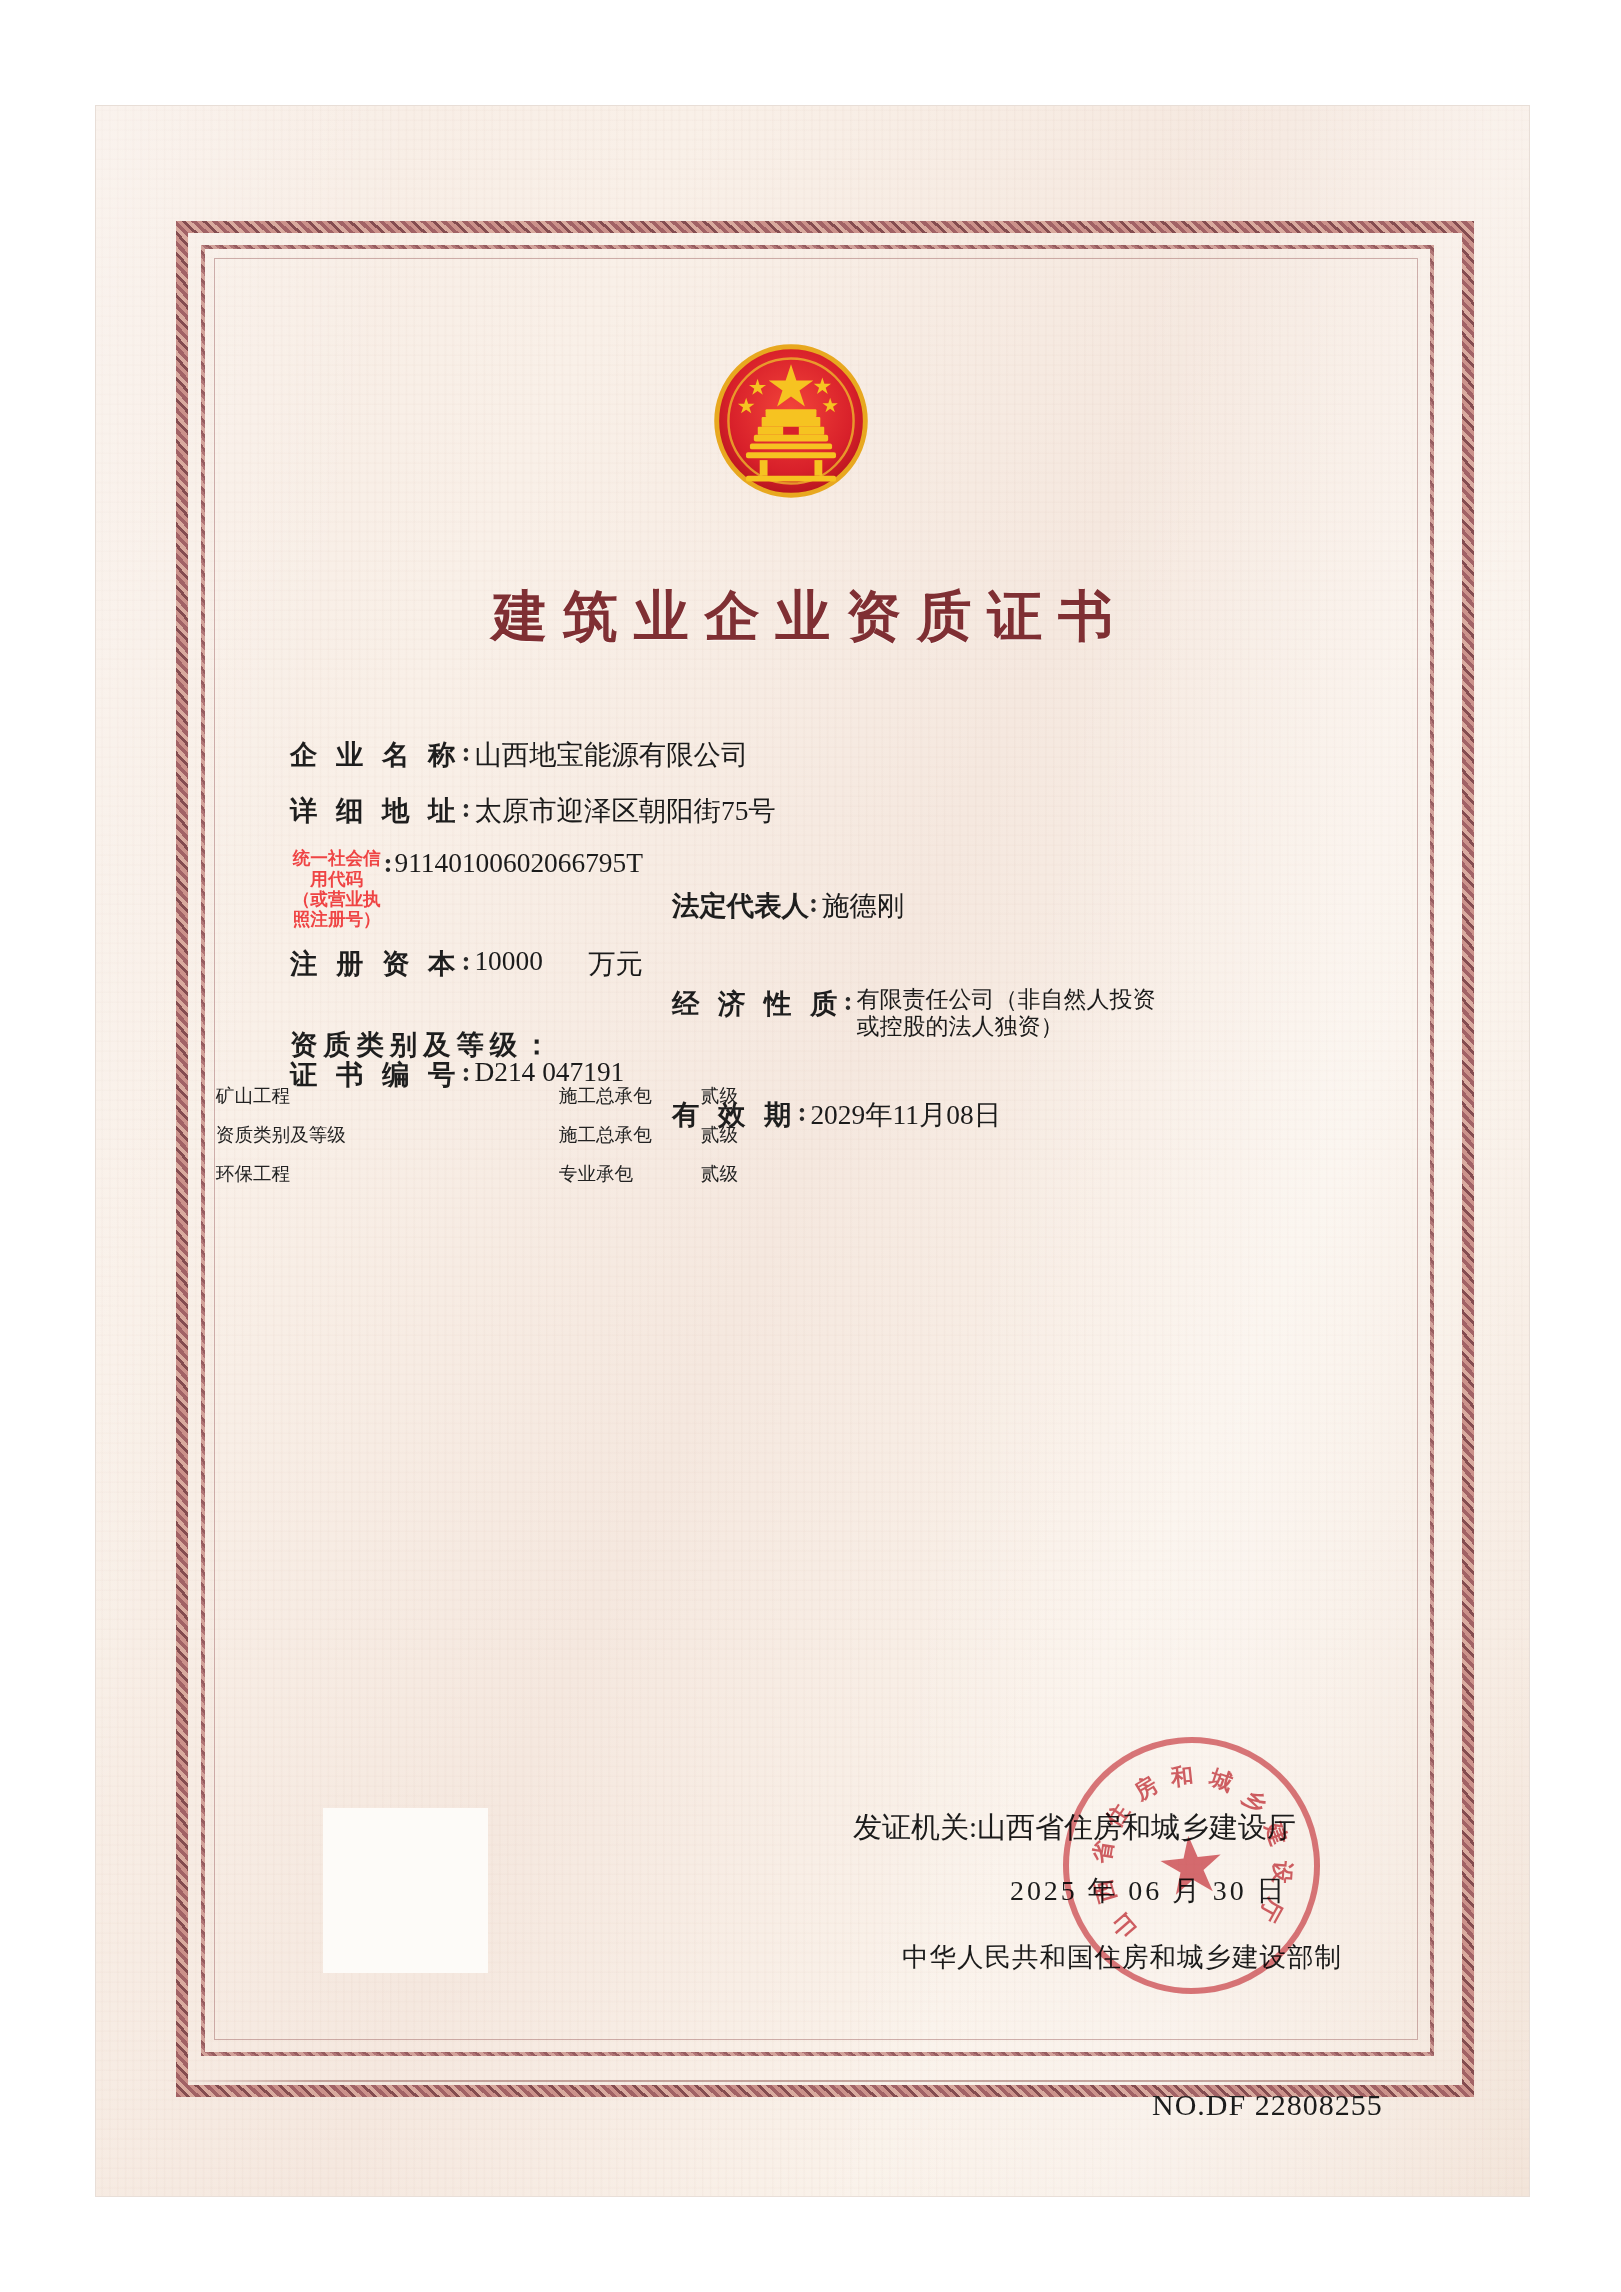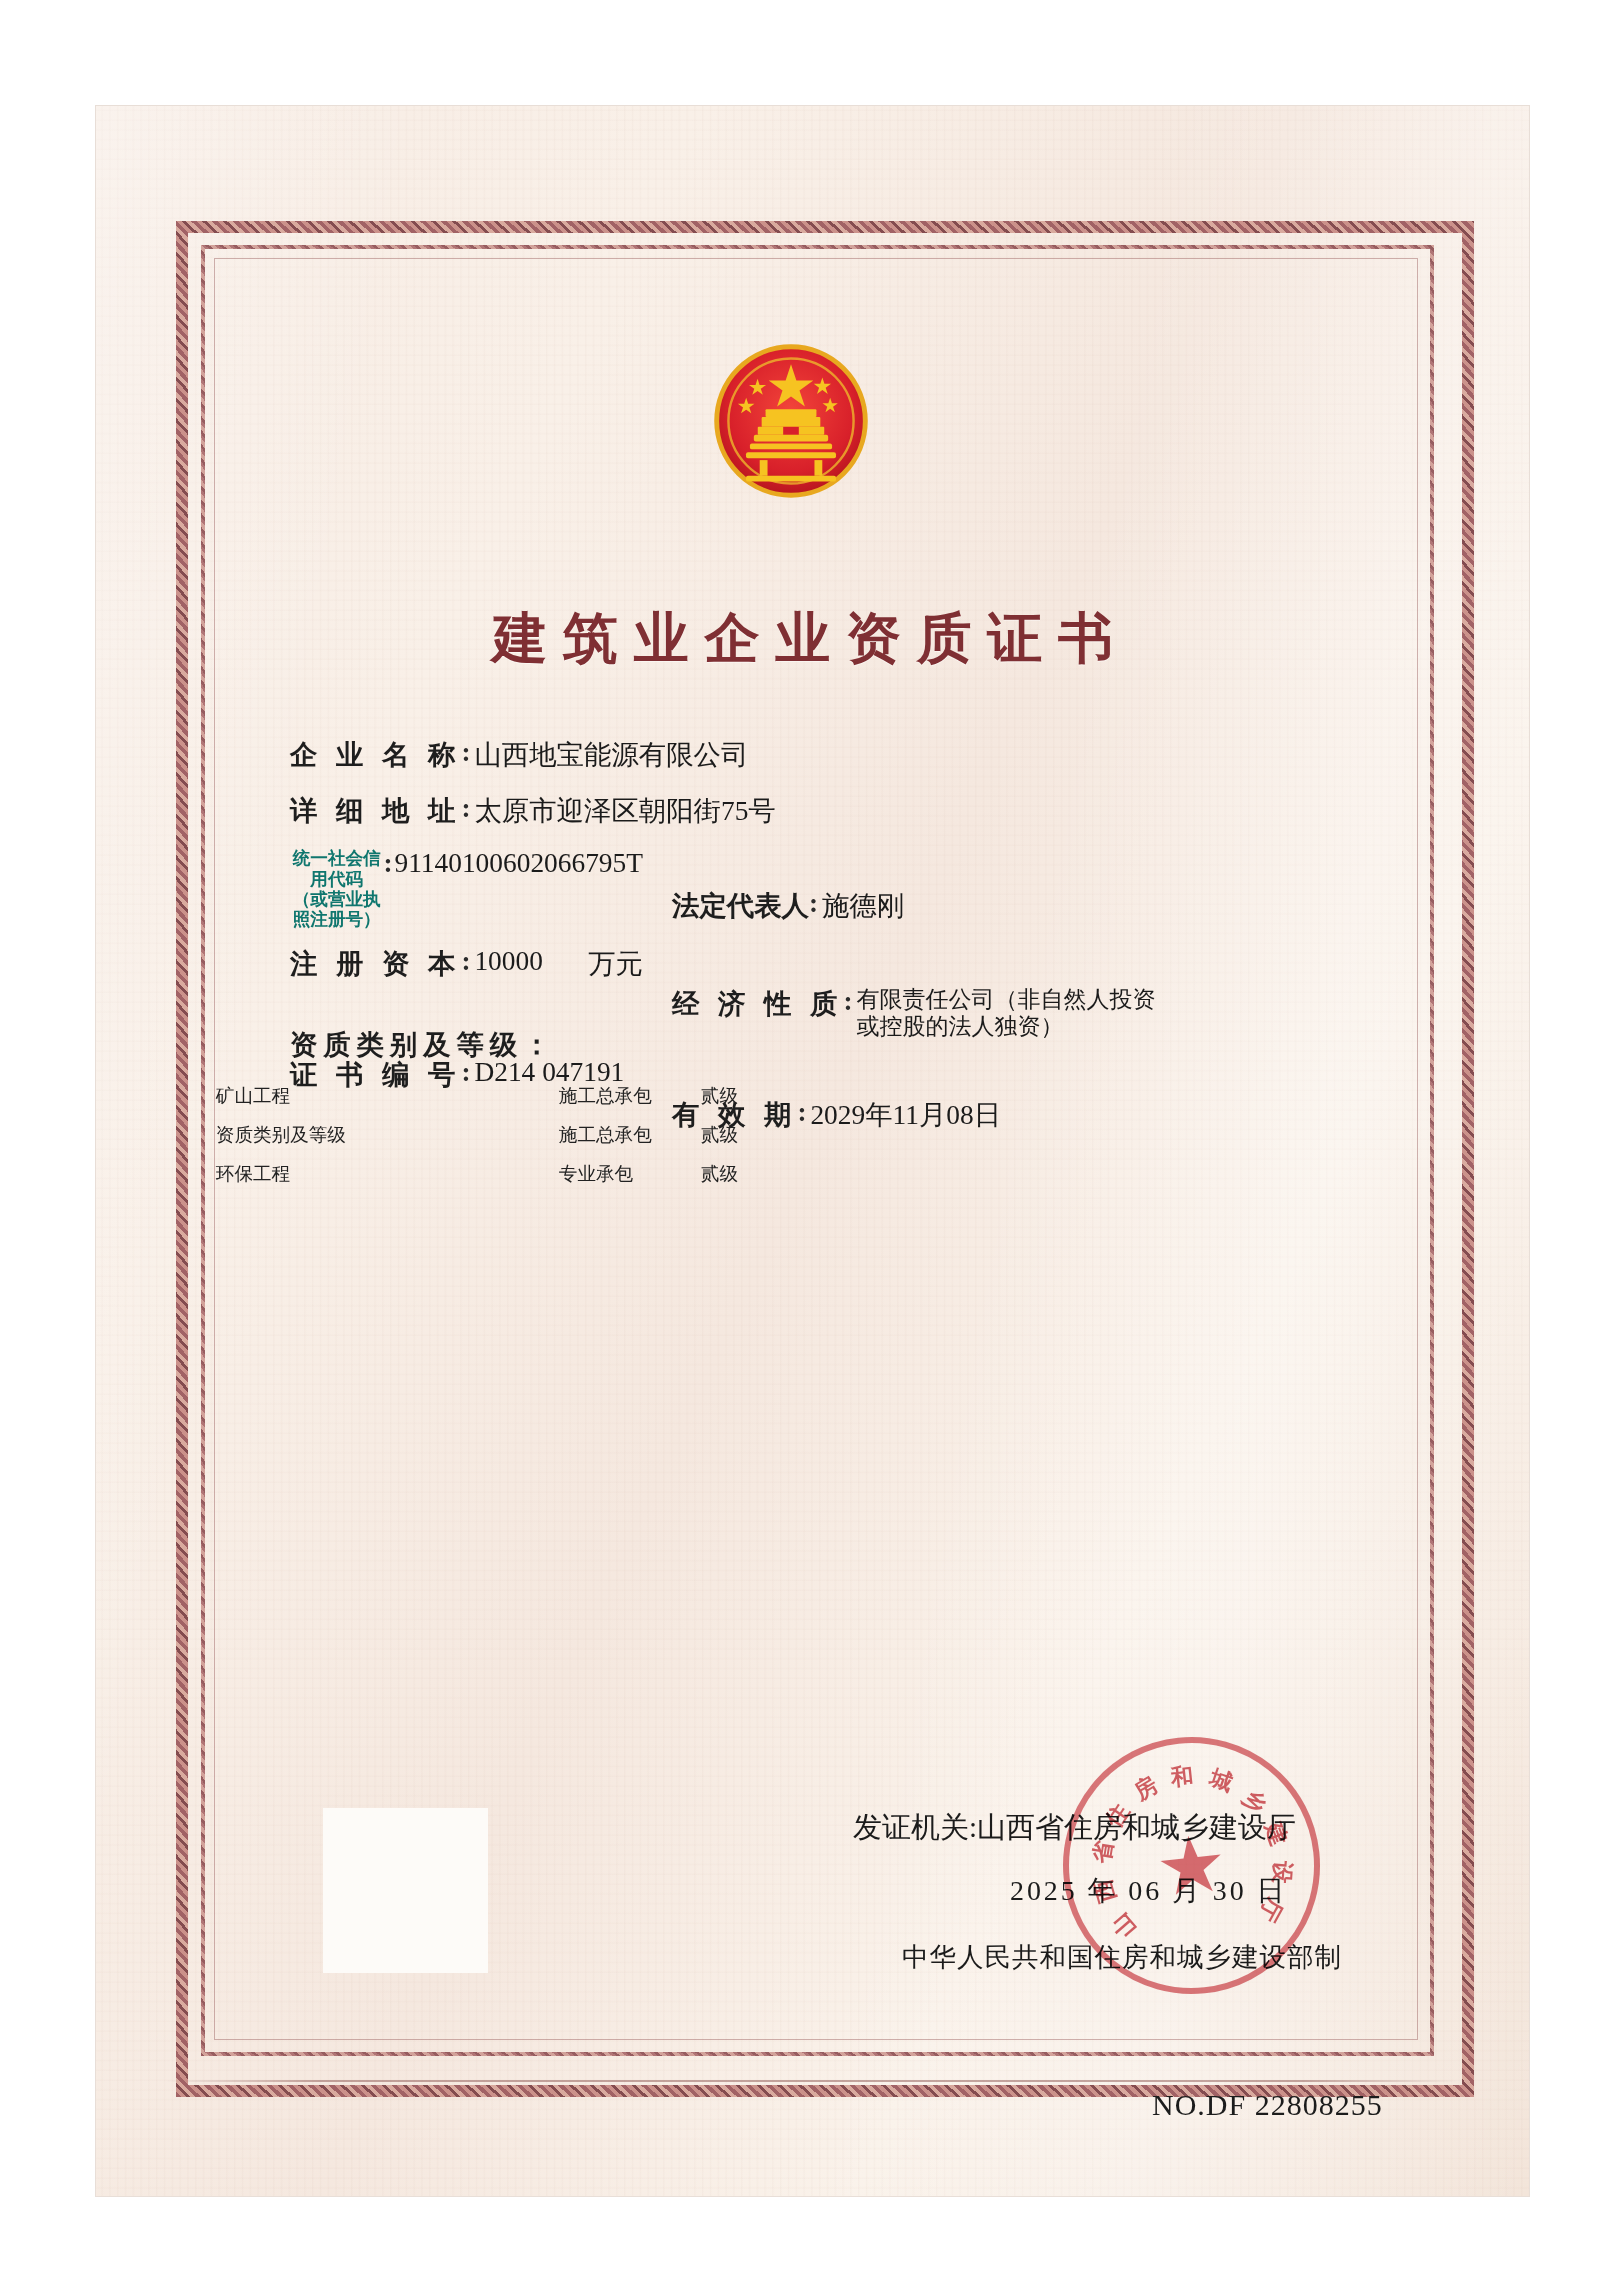--- a/index.html
+++ b/index.html
@@ -103,21 +103,20 @@
     left: 0;
     top: 580px;
     width: 1621px;
     text-align: center;
     font-family: "DejaVu Serif", "Liberation Serif", serif;
     font-weight: 700;
     font-size: 55px;
     letter-spacing: 15.7px;
     color: #7f2f33;
     text-shadow: 0 1px 0 rgba(255,255,255,0.5);
-    margin-top: 22px;
   }
 
   
   .fields {
     position: absolute;
     left: 290px;
     top: 737px;
     width: 1078px;
     color: #2b2b2b;
   }
@@ -148,21 +147,21 @@
 
   .col-a { width: 353px; display:flex; align-items:flex-start;}
   .col-b { flex: 1; display:flex; align-items:flex-start;margin-top:40px;}
 
   .twoline-label {
     font-weight: 700;
     font-size: 17.6px;
     line-height: 1.15;
     letter-spacing: 0px;
     text-align: center;
-    color: #0f766e;
+    color: #ef4444;
     width: 192px;
   }
   .wrapval {
     font-size: 23px;
     line-height: 1.18;
     white-space: normal;
     max-width: 314px;
   }
   .unit-gap { display:inline-block; width: 53px; }
 

